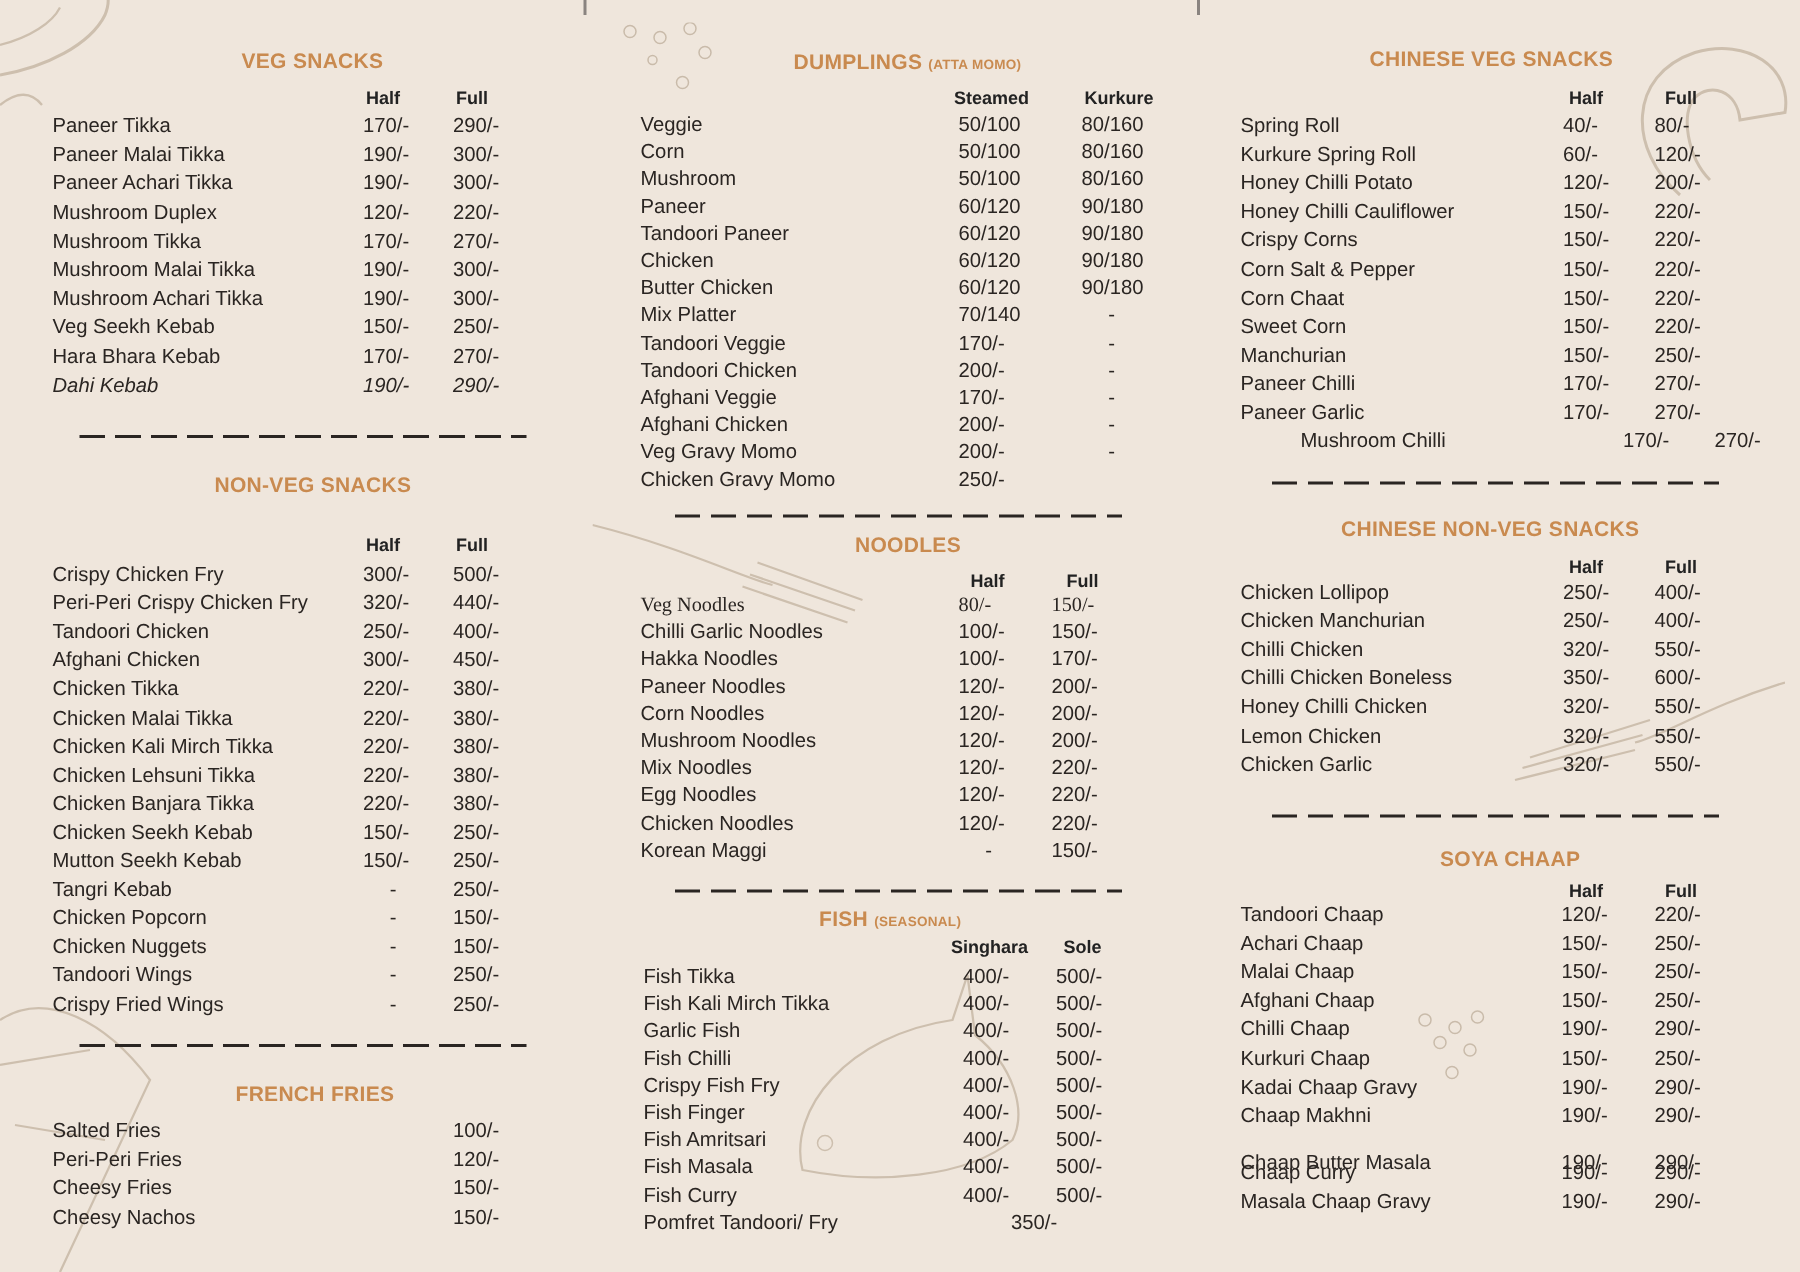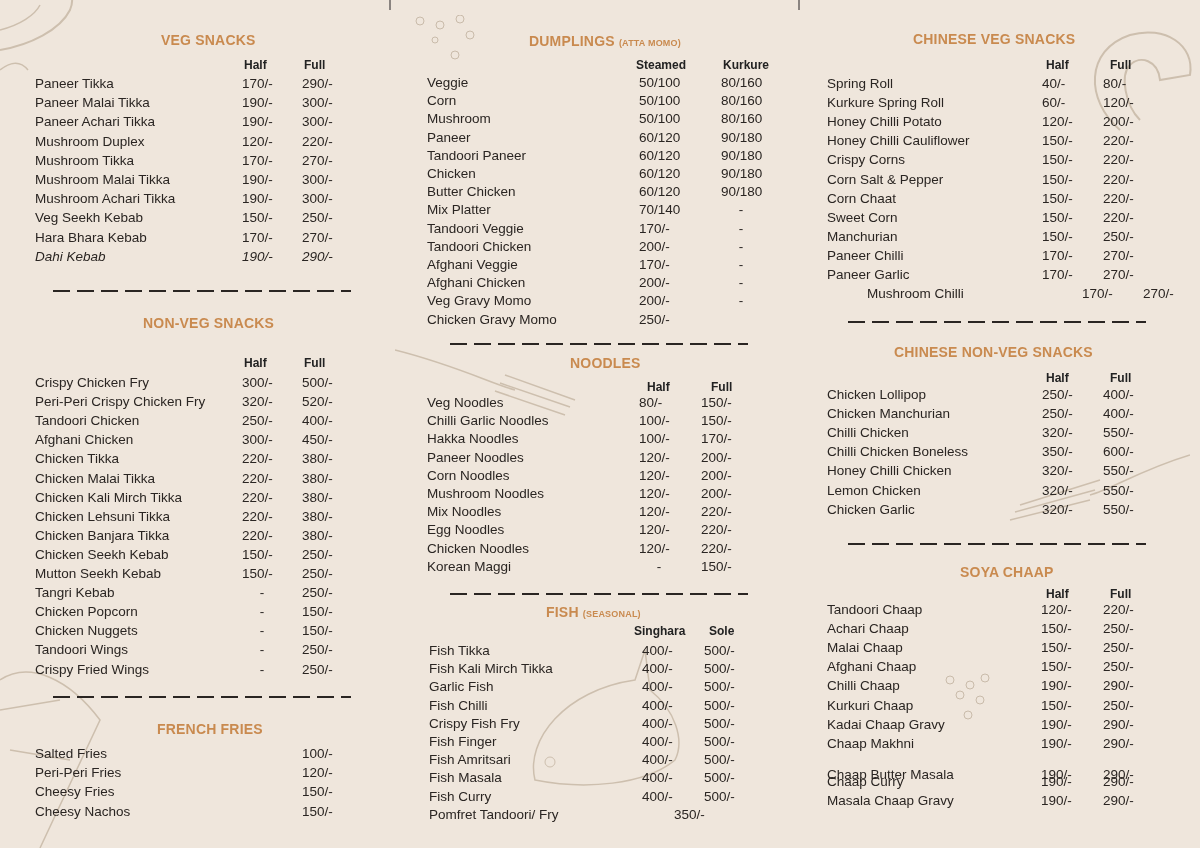--- a/index.html
+++ b/index.html
@@ -136,21 +136,21 @@
   <div class="hdr" style="left:304px;top:356px">Full</div>
   <div class="sec" id="s01" style="left:35px;top:375px">
       <div class="row" style="top: 0px; width: 360px;">
         <span class="n">Crispy Chicken Fry</span>
         <span class="p1" style="left: 207px; min-width: 40px;">300/-</span>
         <span class="p2" style="left: 267px; min-width: 40px;">500/-</span>
       </div>
       <div class="row" style="top: 19.1px; width: 360px;">
         <span class="n">Peri-Peri Crispy Chicken Fry</span>
         <span class="p1" style="left: 207px; min-width: 40px;">320/-</span>
-        <span class="p2" style="left: 267px; min-width: 40px;">520/-</span>
+        <span class="p2" style="left: 267px; min-width: 40px;">440/-</span>
       </div>
       <div class="row" style="top: 38.2px; width: 360px;">
         <span class="n">Tandoori Chicken</span>
         <span class="p1" style="left: 207px; min-width: 40px;">250/-</span>
         <span class="p2" style="left: 267px; min-width: 40px;">400/-</span>
       </div>
       <div class="row" style="top: 57.3px; width: 360px;">
         <span class="n">Afghani Chicken</span>
         <span class="p1" style="left: 207px; min-width: 40px;">300/-</span>
         <span class="p2" style="left: 267px; min-width: 40px;">450/-</span>
@@ -320,21 +320,21 @@
         <span class="p2" style="left: 294px; min-width: 40px;"></span>
       </div>
     </div>
 
   <div class="dash" style="left:60px;top:343px;width:298px"></div>
 
   <div class="title" style="left:180px;top:355px">NOODLES</div>
   <div class="hdr" style="left:257px;top:380px">Half</div>
   <div class="hdr" style="left:321px;top:380px">Full</div>
   <div class="sec" id="s11" style="left:37px;top:395px">
-      <div class="row" style="top: 0px; width: 360px;">
+      <div class="row" style="top: 0px; width: 360px; font-family: Liberation Serif, serif;">
         <span class="n">Veg Noodles</span>
         <span class="p1" style="left: 212px; min-width: 40px;">80/-</span>
         <span class="p2" style="left: 274px; min-width: 40px;">150/-</span>
       </div>
       <div class="row" style="top: 18.2px; width: 360px;">
         <span class="n">Chilli Garlic Noodles</span>
         <span class="p1" style="left: 212px; min-width: 40px;">100/-</span>
         <span class="p2" style="left: 274px; min-width: 40px;">150/-</span>
       </div>
       <div class="row" style="top: 36.4px; width: 360px;">

